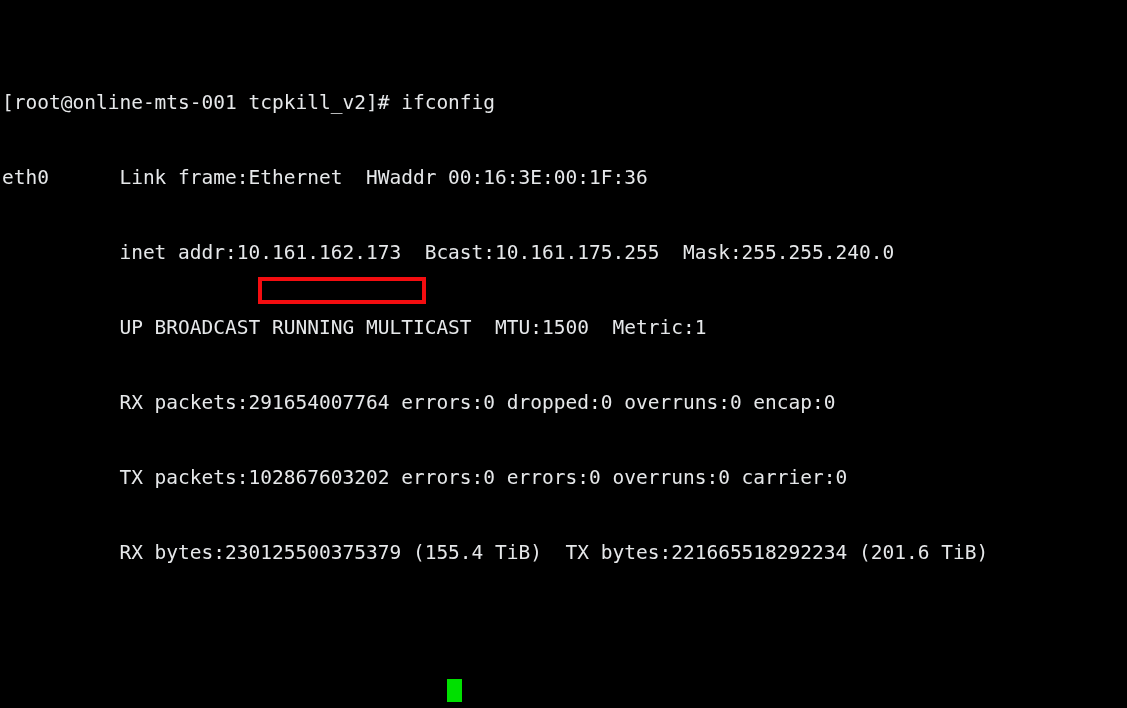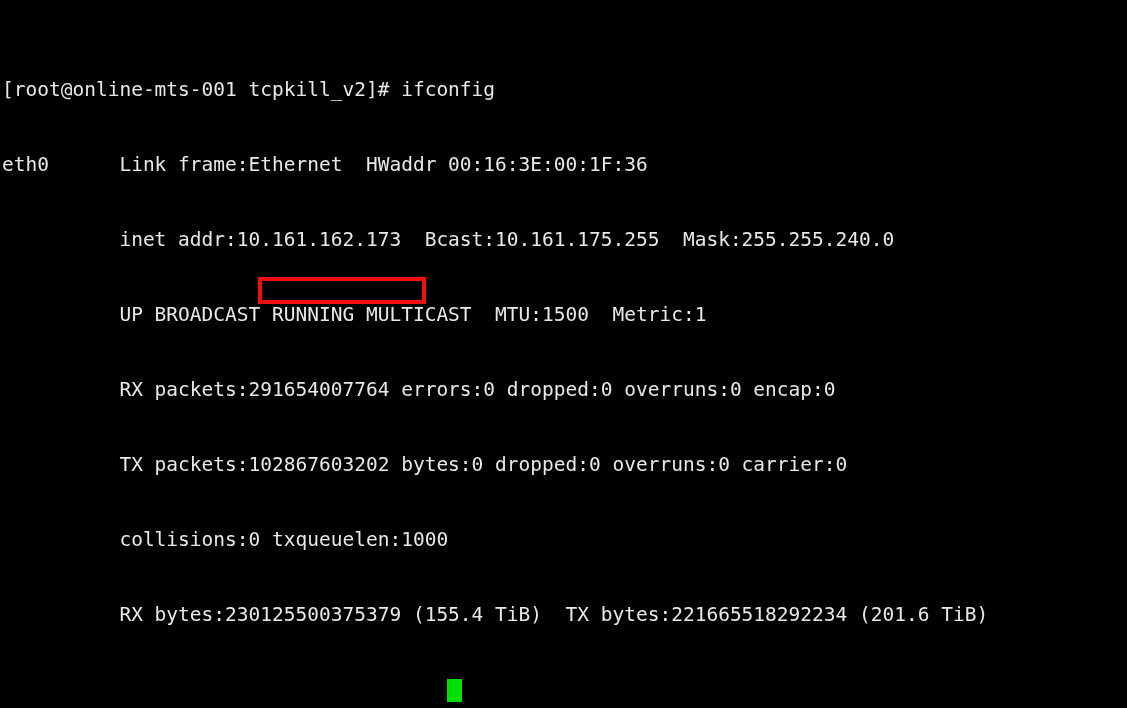--- a/index.html
+++ b/index.html
@@ -16,21 +16,21 @@
   }
   #terminal {
     position: relative;
     width: 1127px;
     height: 708px;
     background: #000000;
     color: #e6e8ea;
     font-family: "DejaVu Sans Mono", "Liberation Mono", monospace;
     font-size: 19.5px;
     line-height: 25px;
-    padding: 2px 0 0 2px;
+    padding: 15px 0 0 2px;
     box-sizing: border-box;
     white-space: pre;
     letter-spacing: 0px;
   }
   .term-line {
     height: 25px;
     line-height: 25px;
     white-space: pre;
     position: relative;
   }
@@ -58,22 +58,21 @@
 </head>
 <body>
 
 <div id="terminal" style="background: rgb(0, 0, 0); color: rgb(230, 232, 234);">
 
   <div class="term-line">[root@online-mts-001 tcpkill_v2]# ifconfig</div>
   <div class="term-line">eth0      Link frame:Ethernet  HWaddr 00:16:3E:00:1F:36</div>
   <div class="term-line">          inet addr:10.161.162.173  Bcast:10.161.175.255  Mask:255.255.240.0</div>
   <div class="term-line">          UP BROADCAST RUNNING MULTICAST  MTU:1500  Metric:1</div>
   <div class="term-line">          RX packets:291654007764 errors:0 dropped:0 overruns:0 encap:0</div>
-  <div class="term-line">          TX packets:102867603202 bytes:0 dropped:0 overruns:0 carrier:0</div>
-  <div class="term-line">          collisions:0 txqueuelen:1000</div>
+  <div class="term-line">          TX packets:102867603202 errors:0 errors:0 overruns:0 carrier:0</div>
   <div class="term-line">          RX bytes:230125500375379 (155.4 TiB)  TX bytes:221665518292234 (201.6 TiB)</div>
   
 
   
   
   
   
   
   
   

